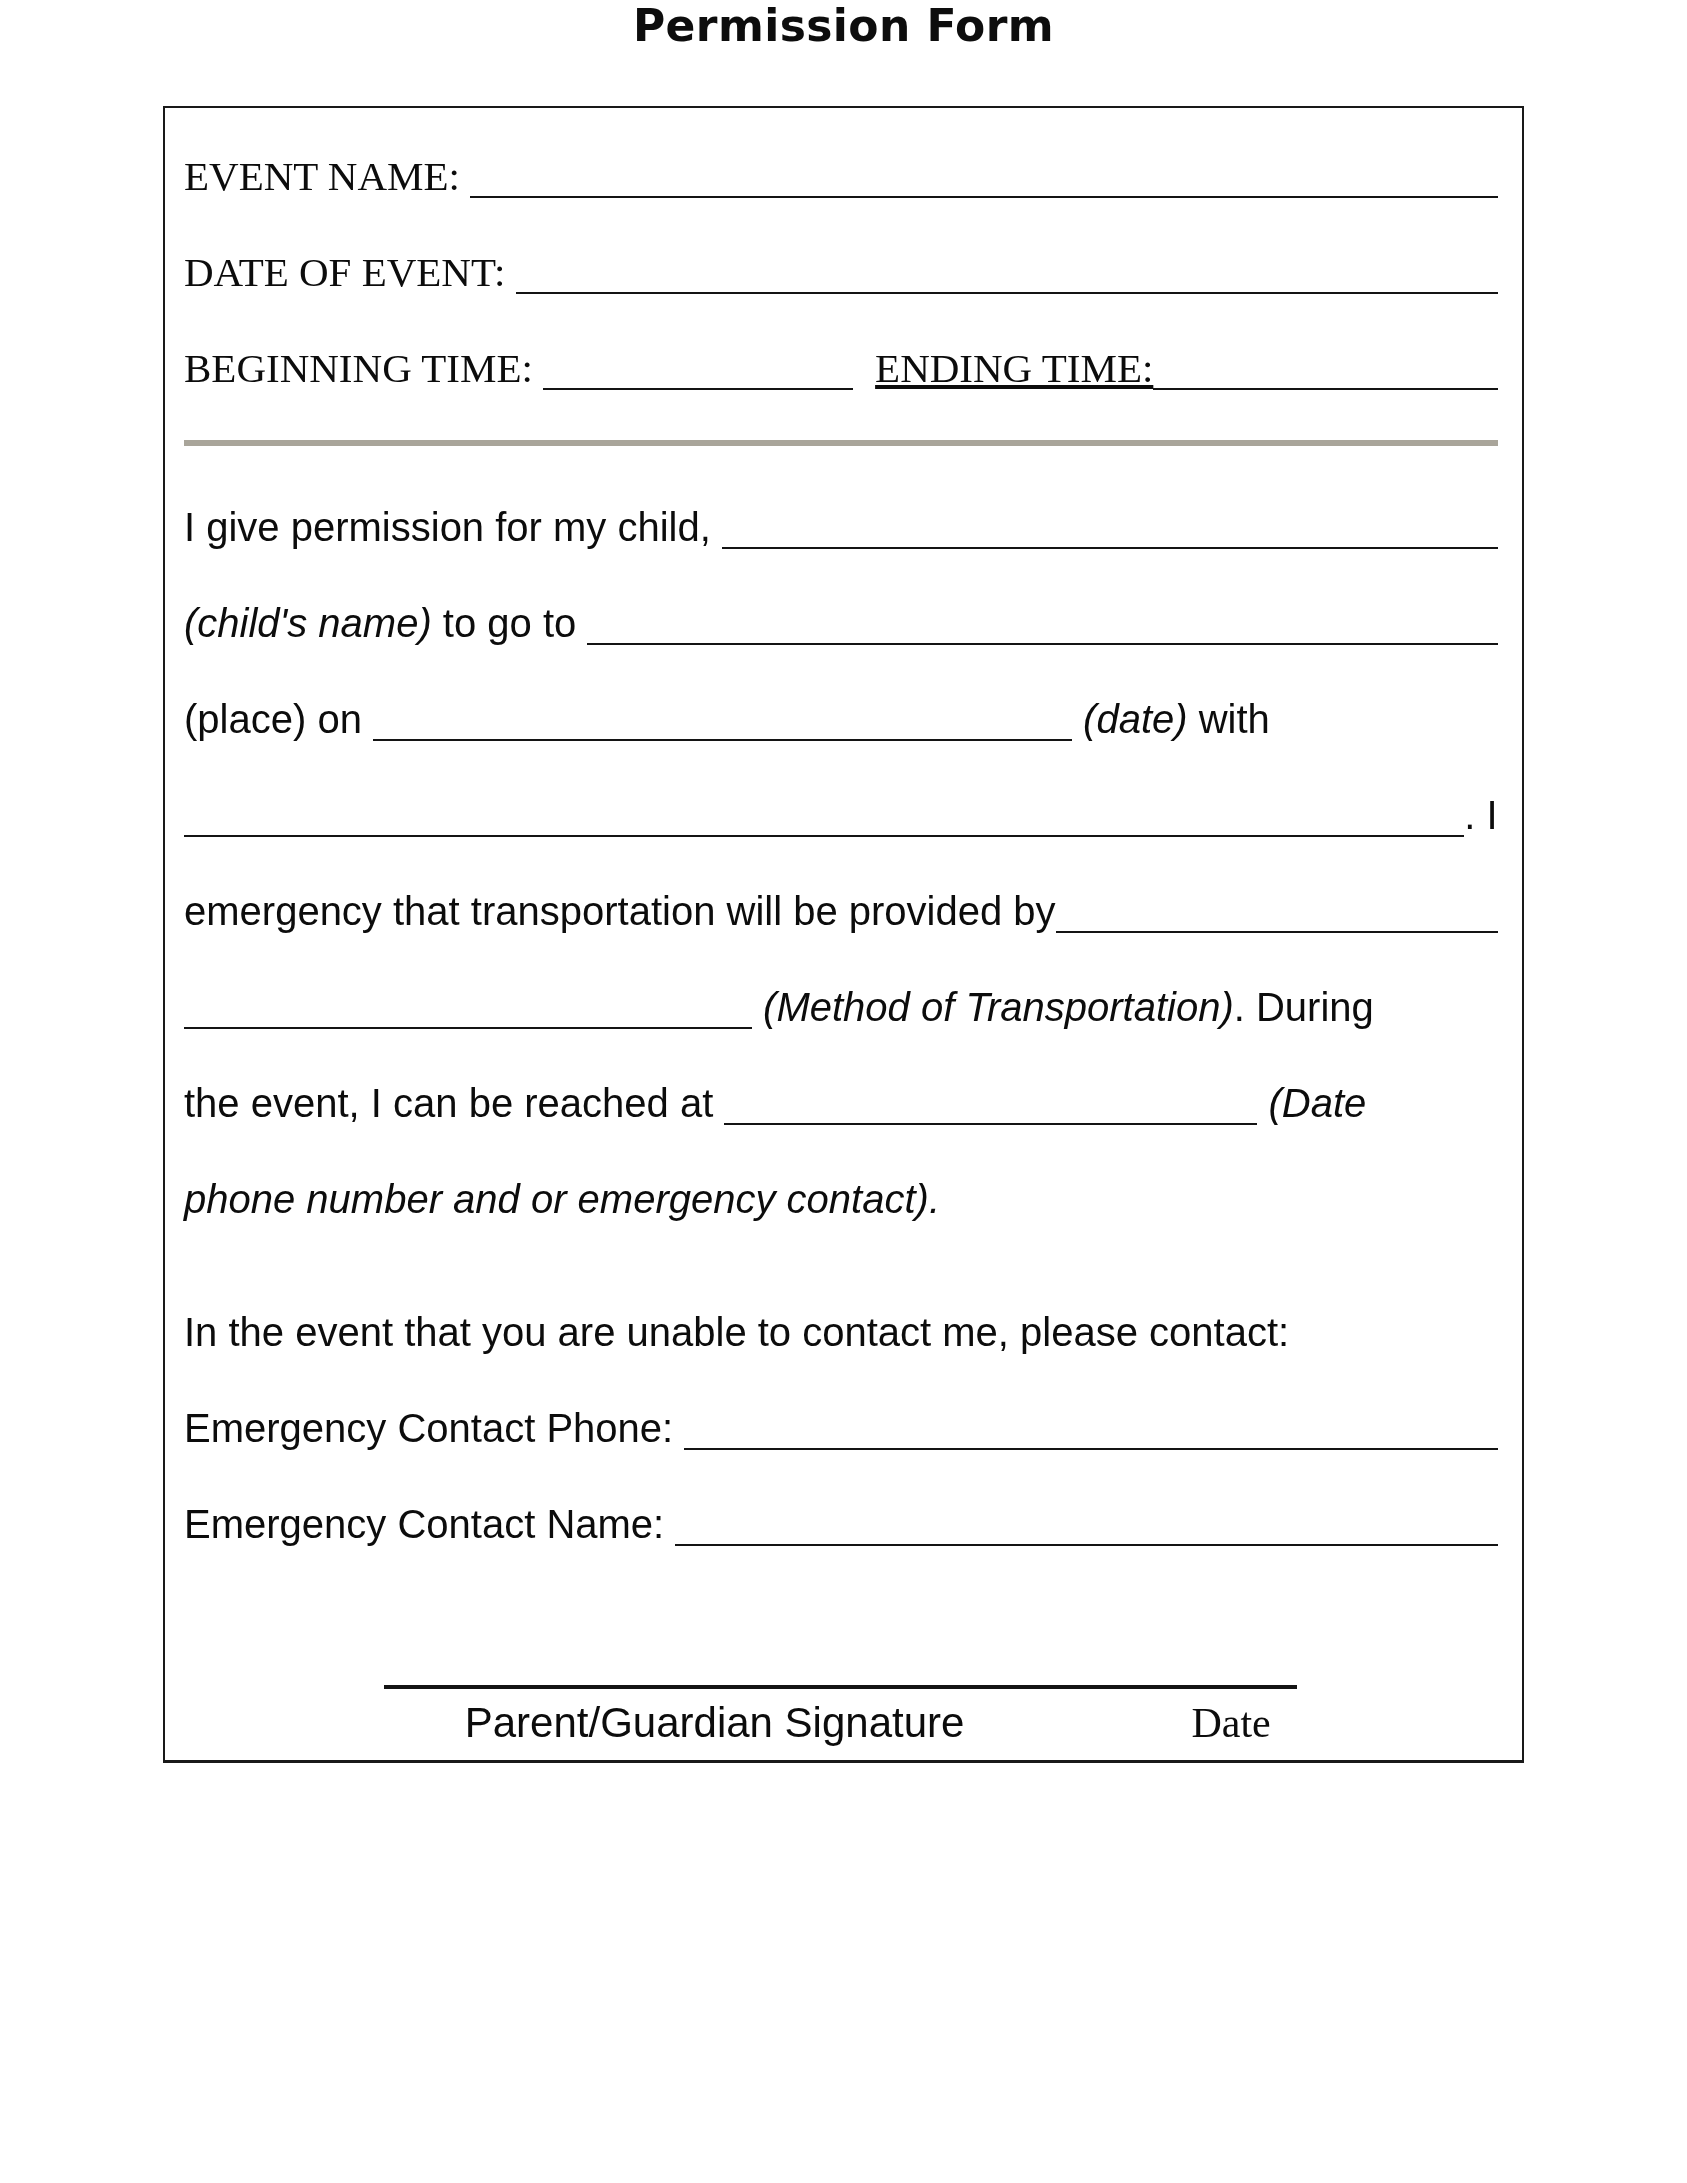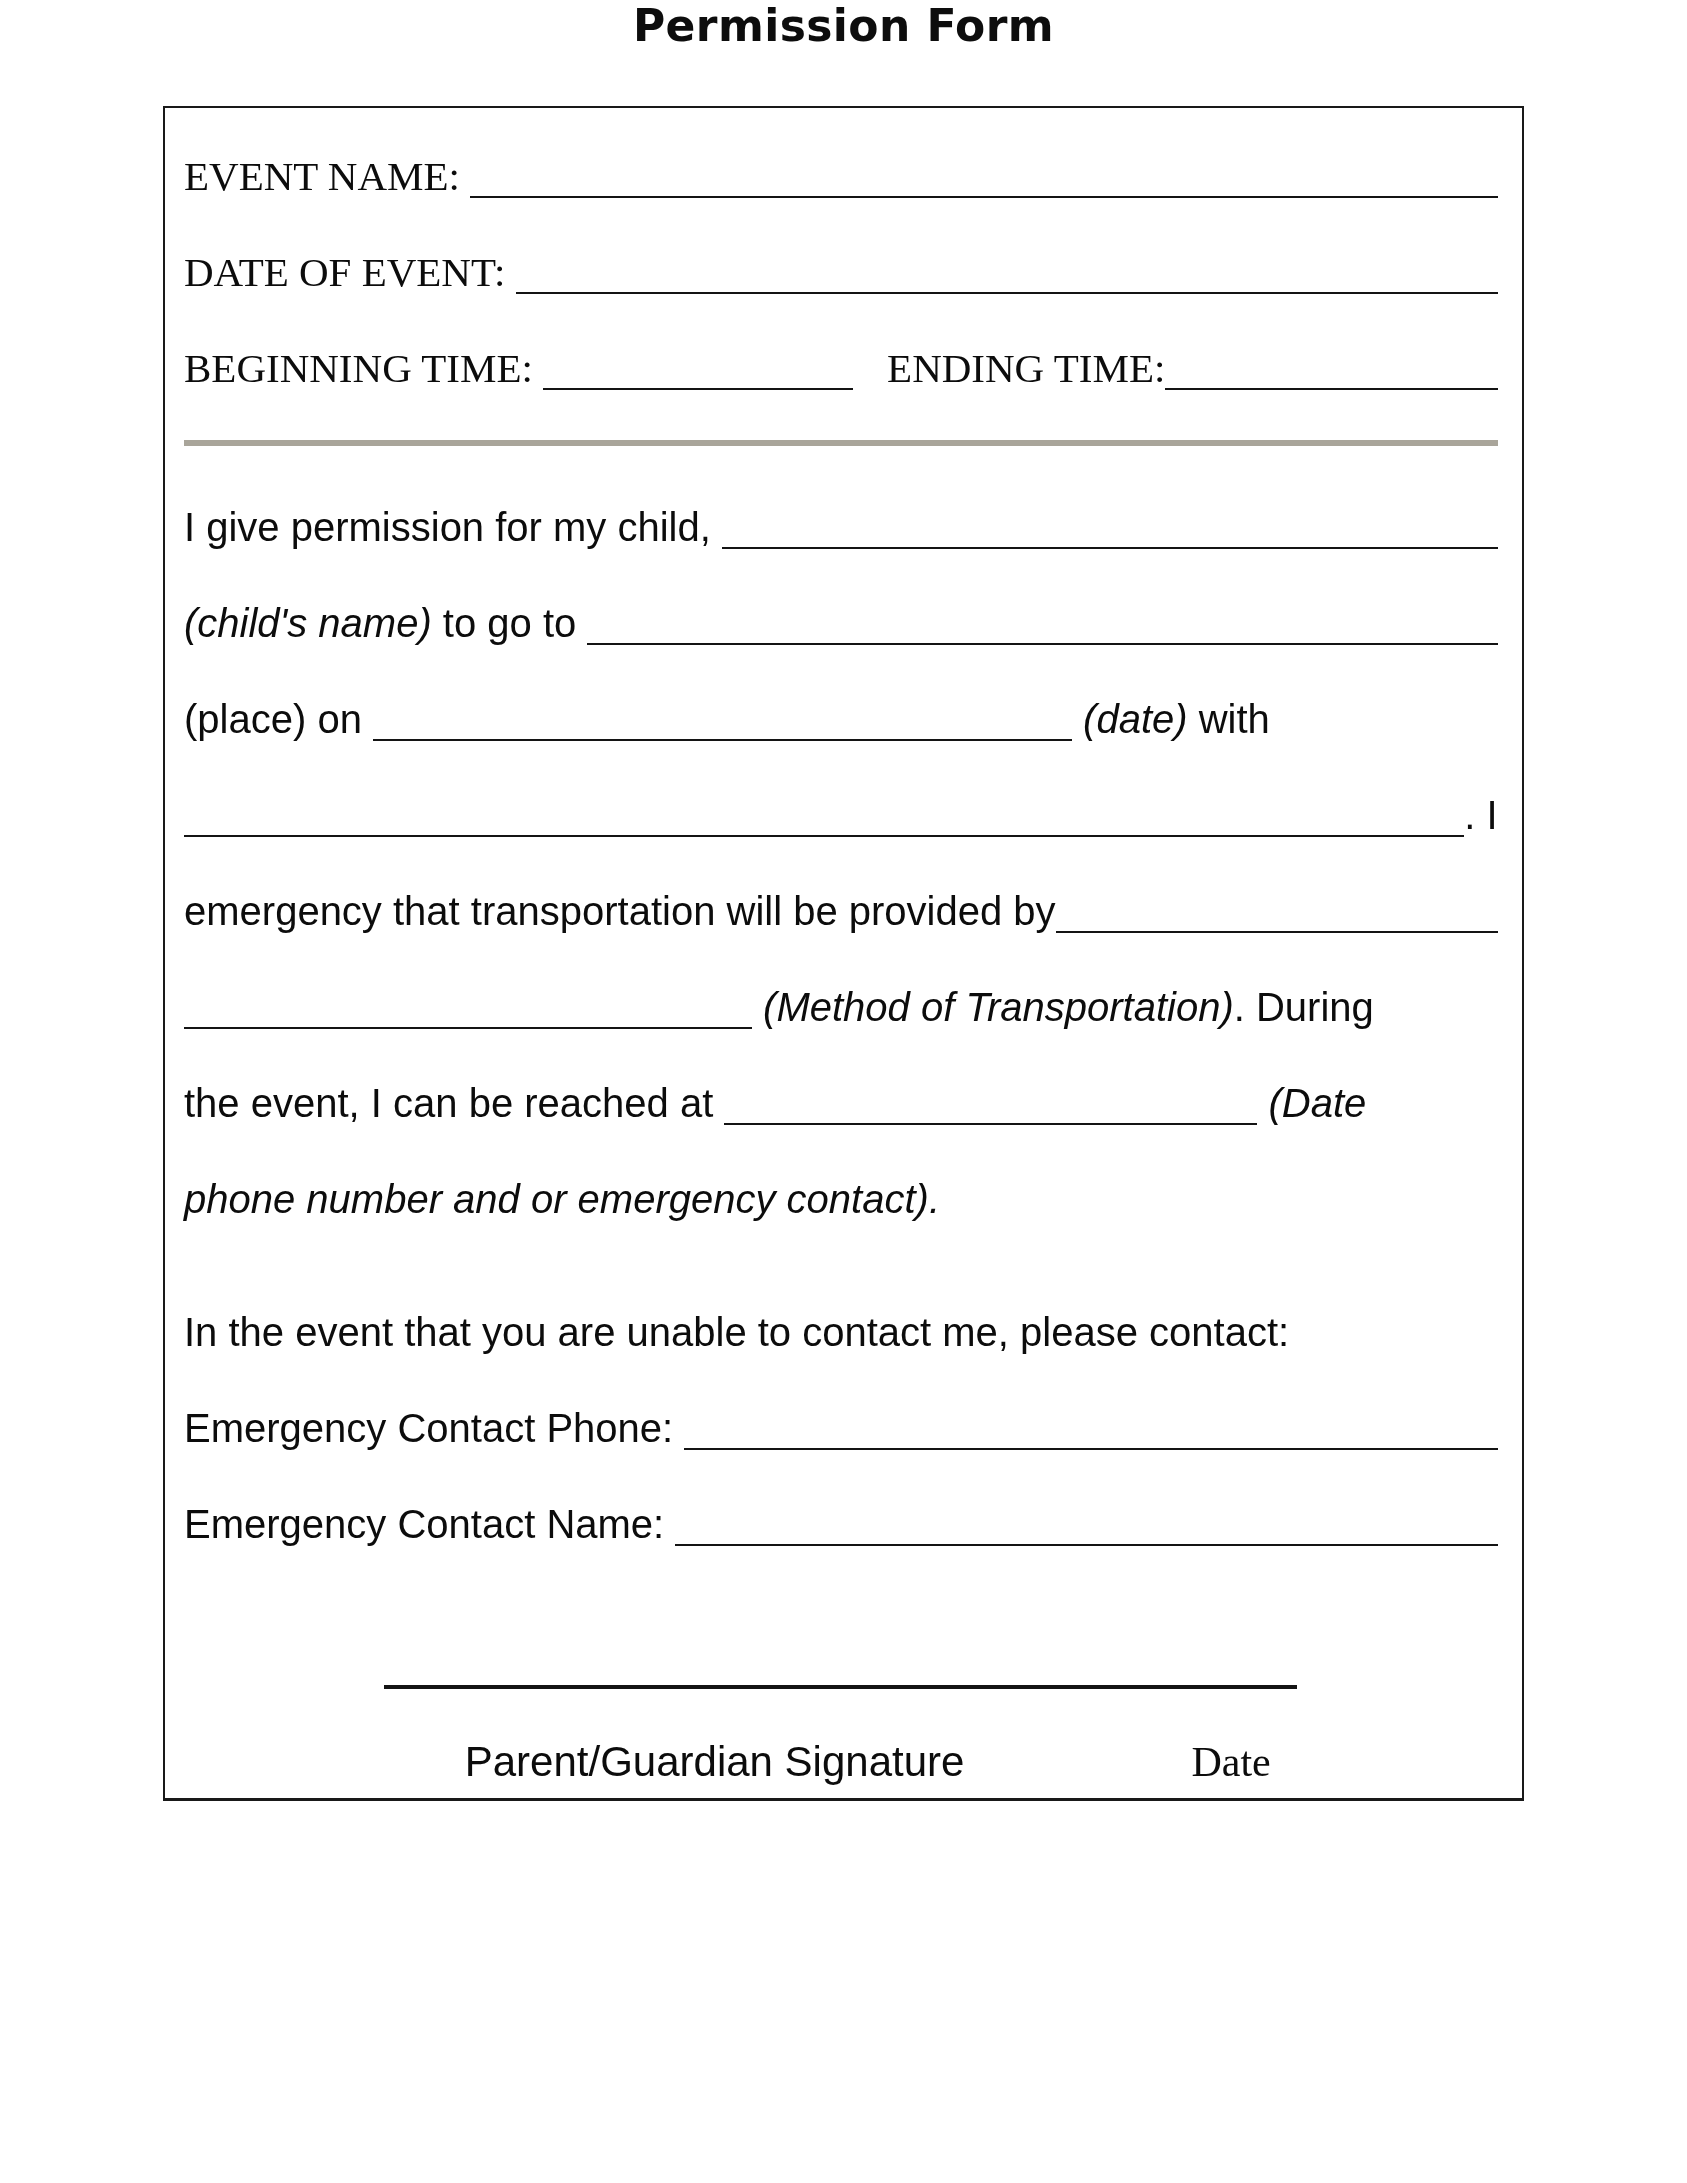--- a/index.html
+++ b/index.html
@@ -84,35 +84,35 @@
     margin:0 auto;
     background:var(--ink);
   }
   .sig-labels{
     display:flex;
     align-items:baseline;
     margin-top:10.5px;
     font-size:42px;
     color:#0c0c0c;
   }
-  .sig-name{margin-left:87px;margin-top:39px;}
+  .sig-name{margin-left:87px;}
   .sig-date{margin-left:auto;margin-right:33px;font-family:Liberation Serif, serif;}
 </style>
 </head>
 <body>
 
 <div class="page">
 
   <h1 class="title">Permission Form</h1>
 
   <div class="box">
 
     <div class="hdr-row"><span class="seg">EVENT NAME: </span><span class="blank fill"></span></div>
     <div class="hdr-row"><span class="seg">DATE OF EVENT: </span><span class="blank fill"></span></div>
-    <div class="hdr-row"><span class="seg">BEGINNING TIME: </span><span class="blank" style="width: 310px;"></span><span class="seg" style="margin-left: 34px;">ENDING TIME:</span><span class="blank fill"></span></div>
+    <div class="hdr-row"><span class="seg">BEGINNING TIME: </span><span class="blank" style="width: 310px;"></span><span class="seg" style="margin-left: 22px; text-decoration: underline;">ENDING TIME:</span><span class="blank fill"></span></div>
 
     <div class="divider"></div>
 
     <div class="para">
       <div class="para-line"><span class="seg">I give permission for my child, </span><span class="blank fill"></span></div>
       <div class="para-line"><span class="seg i">(child's name)</span><span class="seg"> to go to </span><span class="blank fill"></span></div>
       <div class="para-line"><span class="seg">(place) on </span><span class="blank" style="width: 699px;"></span><span class="seg i"> (date)</span><span class="seg"> with</span></div>
       <div class="para-line"><span class="blank fill"></span><span class="seg">. I</span></div>
       <div class="para-line"><span class="seg">emergency that transportation will be provided by</span><span class="blank fill"></span></div>
       <div class="para-line"><span class="blank" style="width: 568px;"></span><span class="seg i"> (Method of Transportation)</span><span class="seg">. During</span></div>

